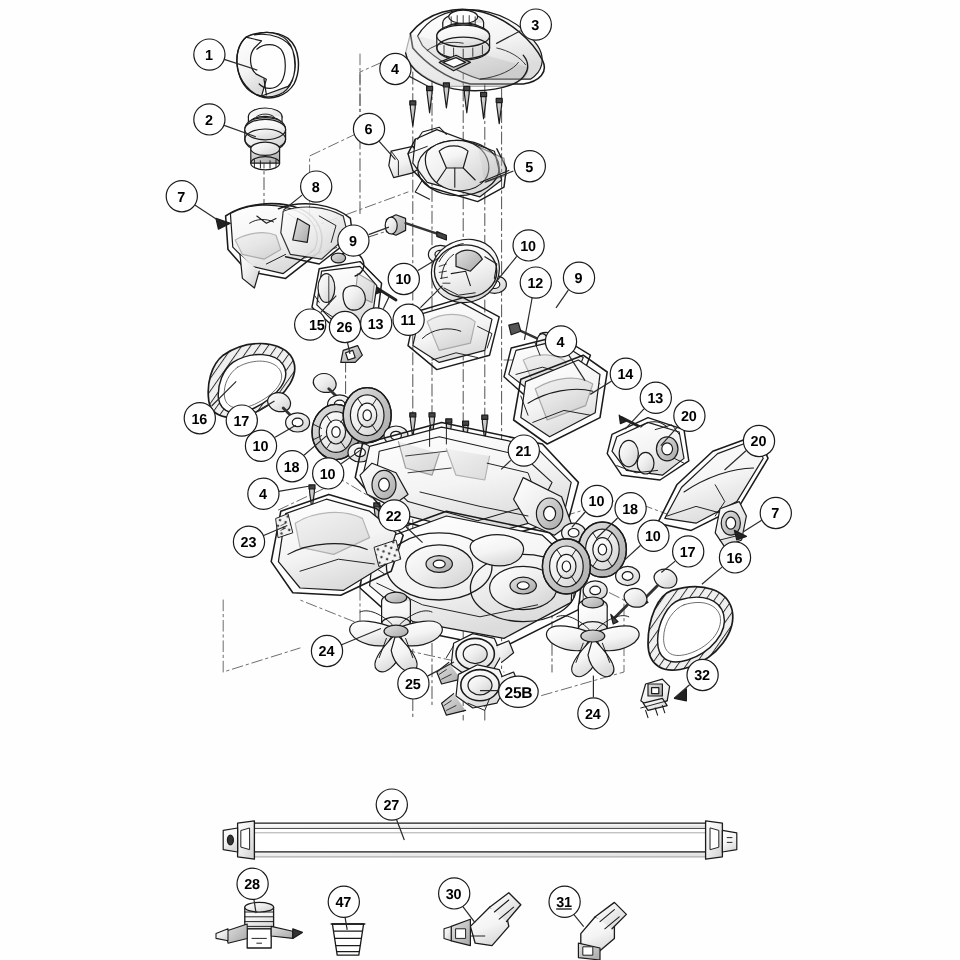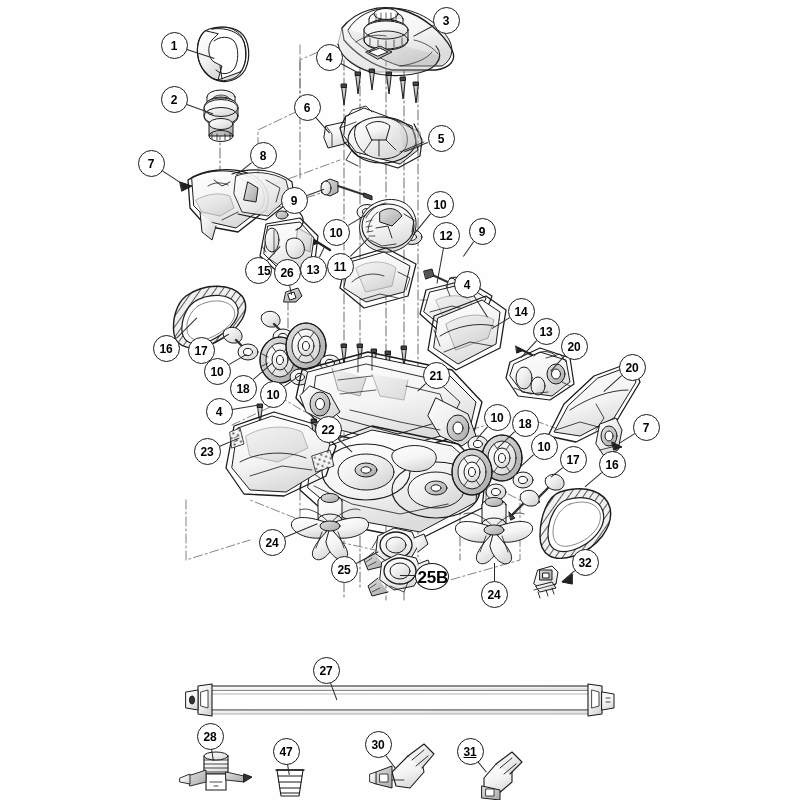--- a/index.html
+++ b/index.html
@@ -46,23 +46,22 @@
     line-height: 27px;
     text-align: center;
     letter-spacing: -0.2px;
     box-sizing: border-box;
     z-index: 20;
   }
   .callout.wide {
     width: 34px;
     margin-left: -17px;
     border-radius: 50%;
-    font-size: 17px;
+    font-size: 13px;
     line-height: 27px;
-    text-align: right;
   }
   .leader {
     position: absolute;
     height: 0;
     border-top: 1.1px solid #2a2a2a;
     transform-origin: 0 0;
     z-index: 10;
   }
 </style>
 </head>

